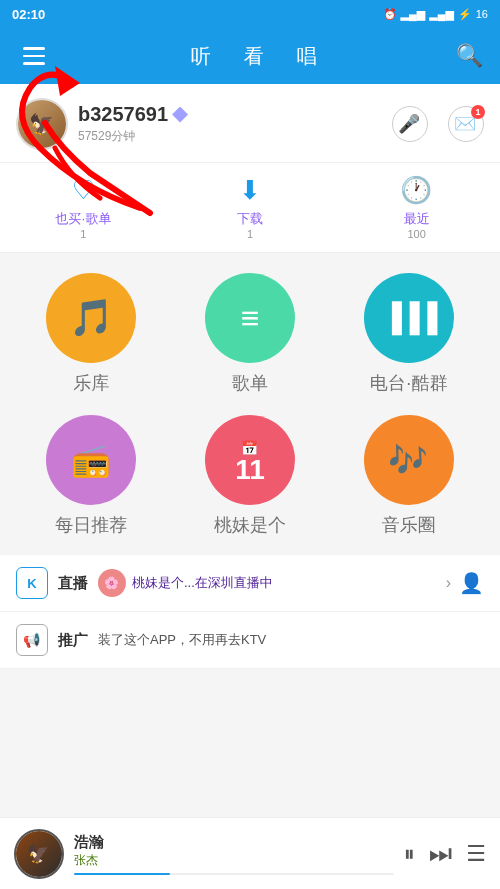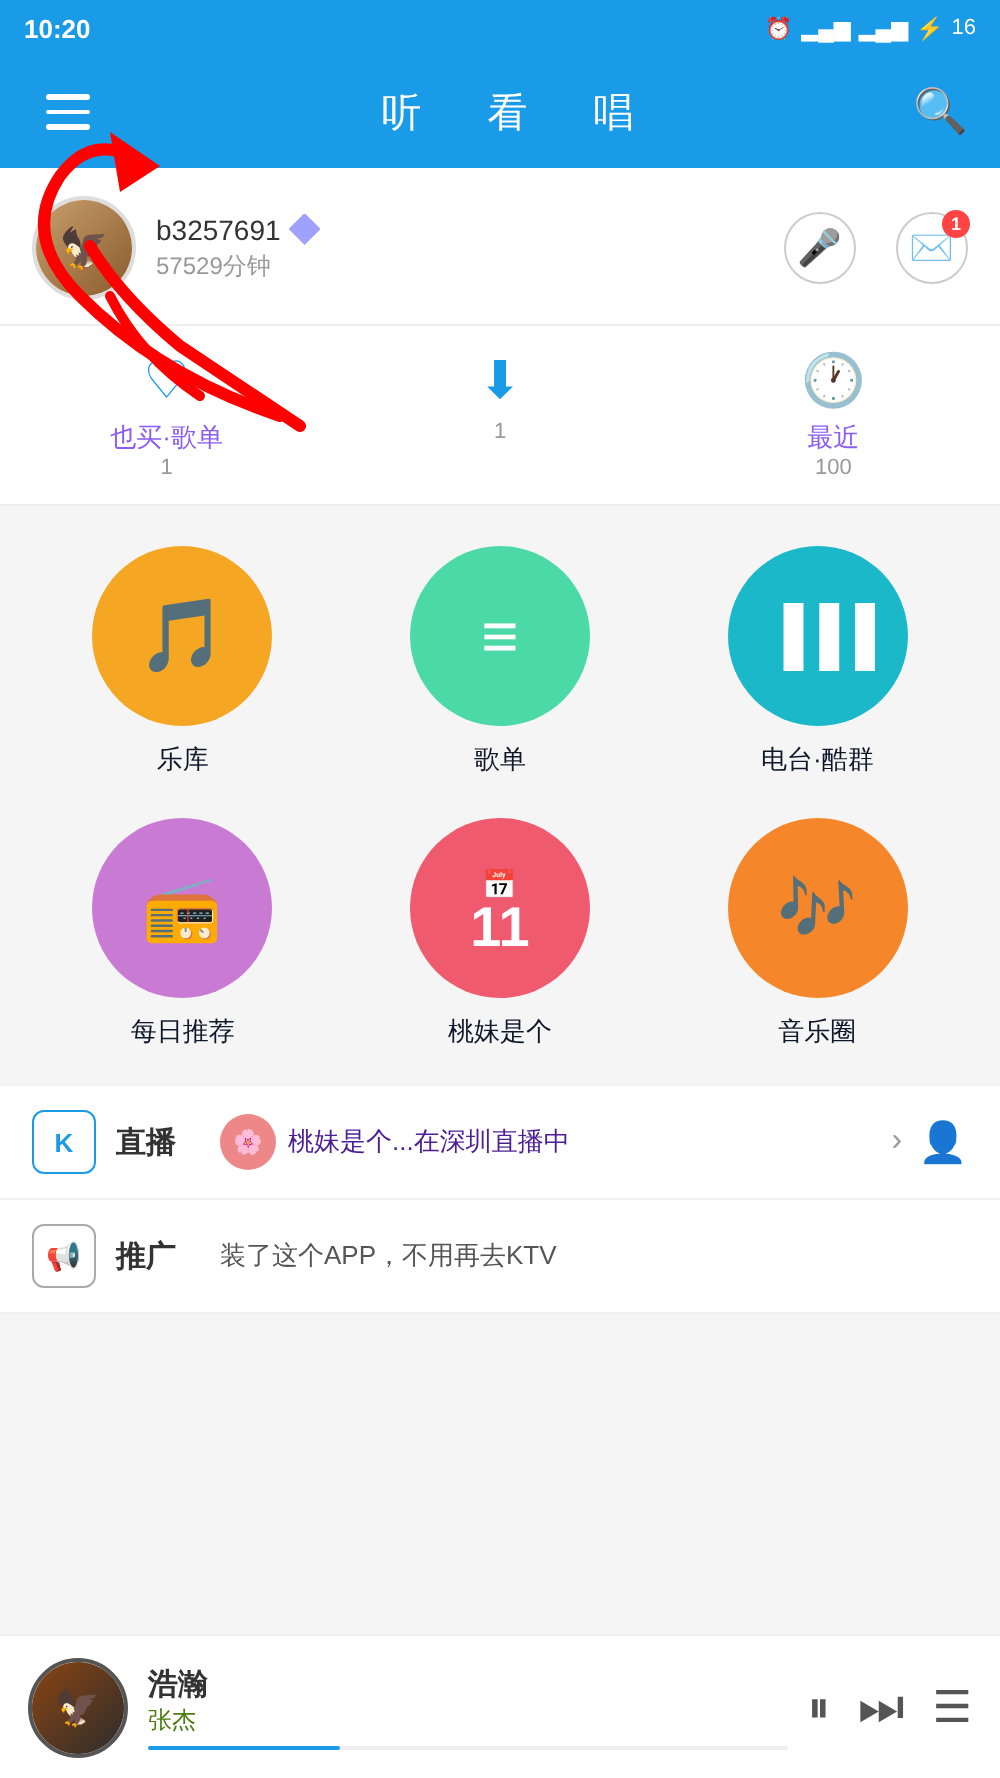--- a/index.html
+++ b/index.html
@@ -75,21 +75,21 @@
       border: 2px solid #ddd;
     }
     .profile-avatar-inner {
       width: 100%; height: 100%;
       background: linear-gradient(135deg, #c8a06e, #8B5A2B);
       display: flex; align-items: center; justify-content: center;
       font-size: 20px; color: #5a3010;
     }
     .profile-info {}
     .profile-name {
-      font-size: 14px; font-weight: normal; color: #333;
+      font-size: 20px; font-weight: bold; color: #333;
       display: flex; align-items: center; gap: 4px;
     }
     .diamond-badge {
       width: 16px; height: 16px;
       background: #a0a0ff;
       clip-path: polygon(50% 0%, 100% 50%, 50% 100%, 0% 50%);
       display: inline-block;
     }
     .profile-score { font-size: 12px; color: #999; margin-top: 2px; }
     .profile-right { display: flex; gap: 20px; align-items: center; }
@@ -141,21 +141,21 @@
     .grid-item {
       display: flex; flex-direction: column;
       align-items: center; cursor: pointer;
     }
     .grid-circle {
       width: 90px; height: 90px; border-radius: 50%;
       display: flex; align-items: center; justify-content: center;
       font-size: 36px; color: white; margin-bottom: 8px;
       position: relative;
     }
-    .grid-label { font-size: 13px; color: #0f172a; }
+    .grid-label { font-size: 18px; color: #737373; }
 
     .circle-yellow { background: #f5a623; }
     .circle-green { background: #4cd9a8; }
     .circle-teal { background: #1ab8c9; }
     .circle-purple { background: #c97bd4; }
     .circle-red { background: #f05a6e; }
     .circle-orange { background: #f5862a; }
 
     
     .banner-section {
@@ -169,21 +169,21 @@
       border-bottom: 1px solid #f0f0f0;
       cursor: pointer;
     }
     .banner-icon-box {
       width: 32px; height: 32px;
       border: 1.5px solid #1a9be8;
       border-radius: 6px;
       display: flex; align-items: center; justify-content: center;
       color: #1a9be8; font-size: 14px; margin-right: 10px;
     }
-    .banner-label { font-size: 15px; color: #333; font-weight: bold; margin-right: 22px; }
+    .banner-label { font-size: 15px; color: #333; font-weight: bold; margin-right: 10px; }
     .banner-content { flex: 1; display: flex; align-items: center; }
     .banner-avatar-sm {
       width: 28px; height: 28px; border-radius: 50%;
       background: #e88; margin-right: 6px;
       display: flex; align-items: center; justify-content: center;
       font-size: 12px; color: white;
     }
     .banner-text { font-size: 13px; color: #4c1d95; }
     .banner-arrow { color: #999; font-size: 16px; margin-left: auto; }
     .banner-user-icon { color: #999; font-size: 20px; margin-left: 8px; }
@@ -251,21 +251,21 @@
     
     .scroll-content {
       overflow-y: auto;
       height: calc(889px - 28px - 56px - 72px);
     }
   </style>
 </head>
 <body>
 
 <div class="status-bar">
-  <span class="status-time">10:20</span>
+  <span class="status-time">02:10</span>
   <div class="status-icons">
     <span>⏰</span>
     <span>▂▄▆</span>
     <span>▂▄▆</span>
     <span>⚡</span>
     <span>16</span>
   </div>
 </div>
 
 <div class="nav-bar">
@@ -320,20 +320,21 @@
   </div>
 
   <div class="quick-actions">
     <div class="quick-action">
       <div class="quick-action-icon">♡</div>
       <div class="quick-action-label">也买·歌单</div>
       <div class="quick-action-count">1</div>
     </div>
     <div class="quick-action">
       <div class="quick-action-icon">⬇</div>
+      <div class="quick-action-label">下载</div>
       <div class="quick-action-count">1</div>
     </div>
     <div class="quick-action">
       <div class="quick-action-icon">🕐</div>
       <div class="quick-action-label">最近</div>
       <div class="quick-action-count">100</div>
     </div>
   </div>
 
   <div class="main-grid">

